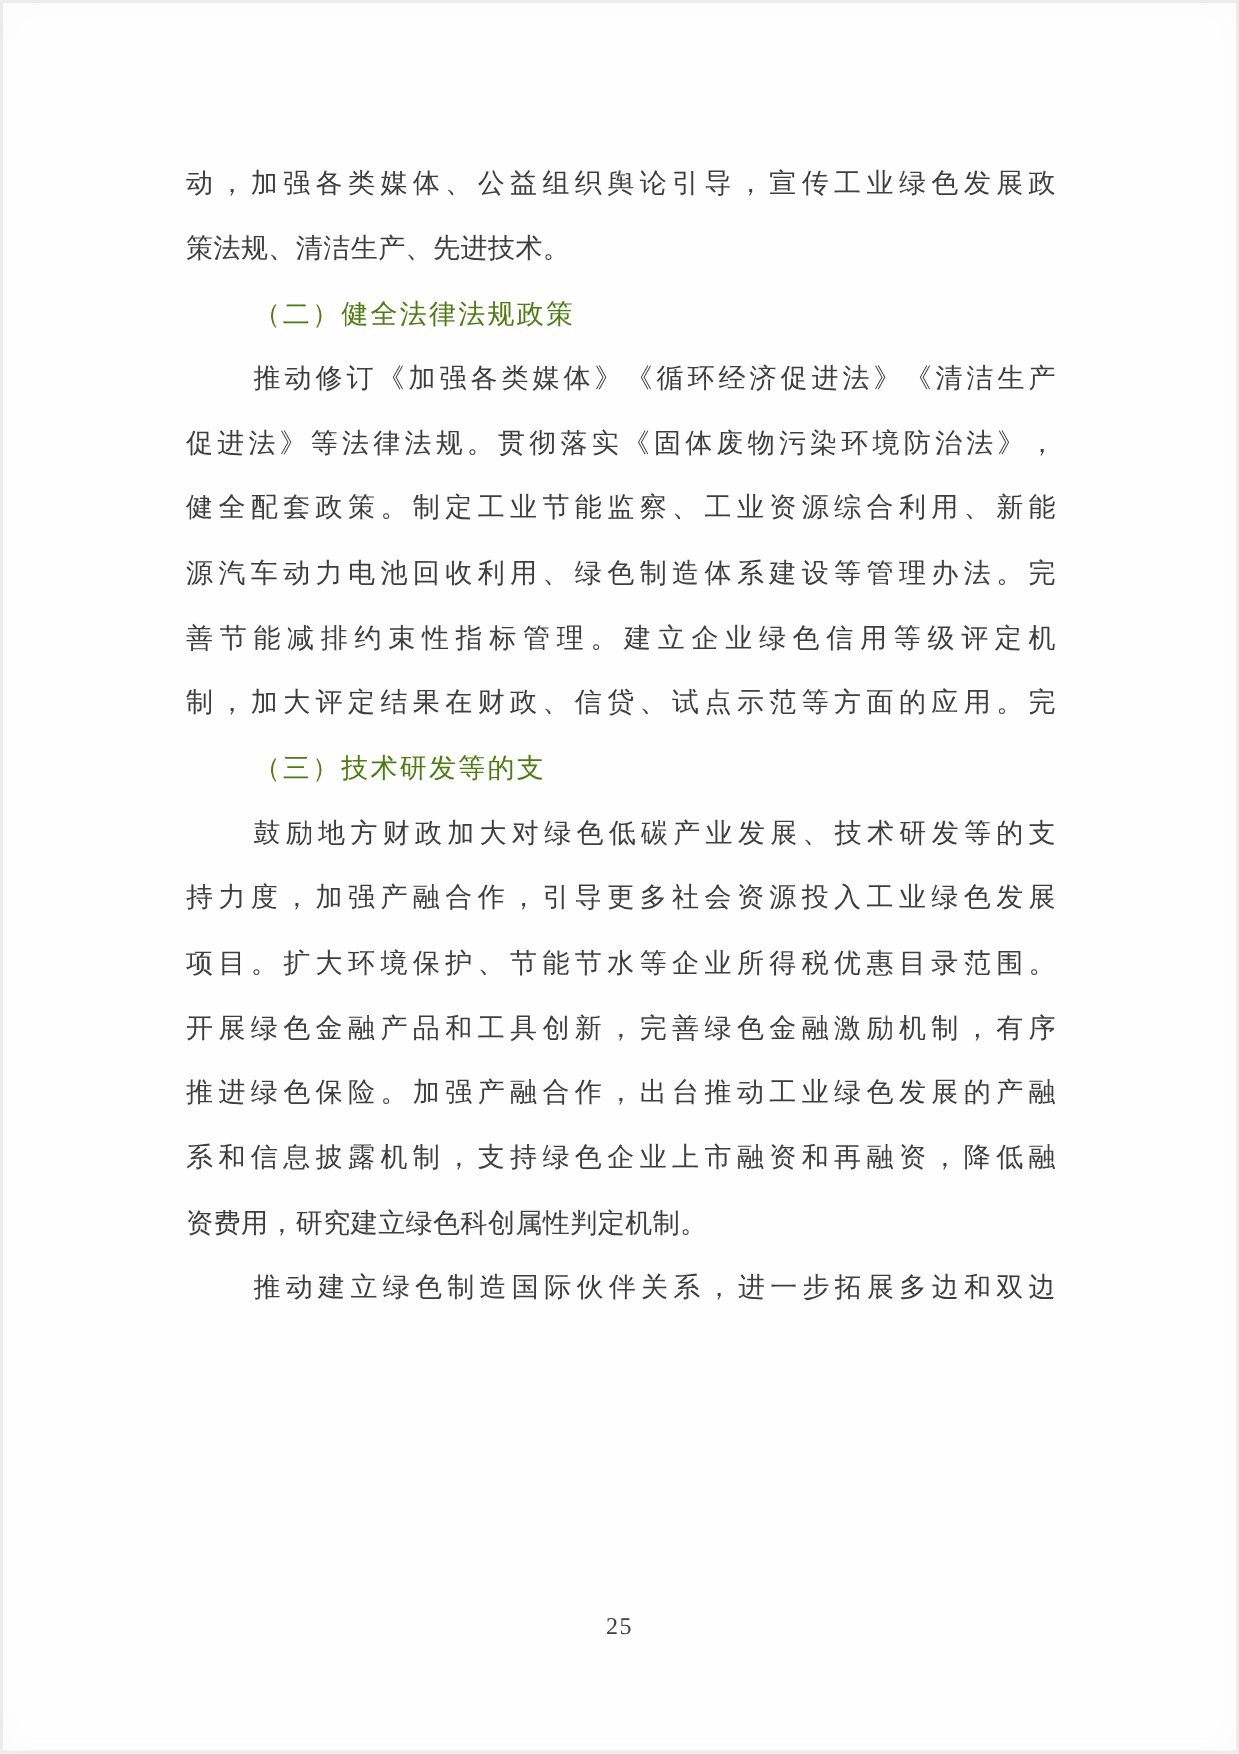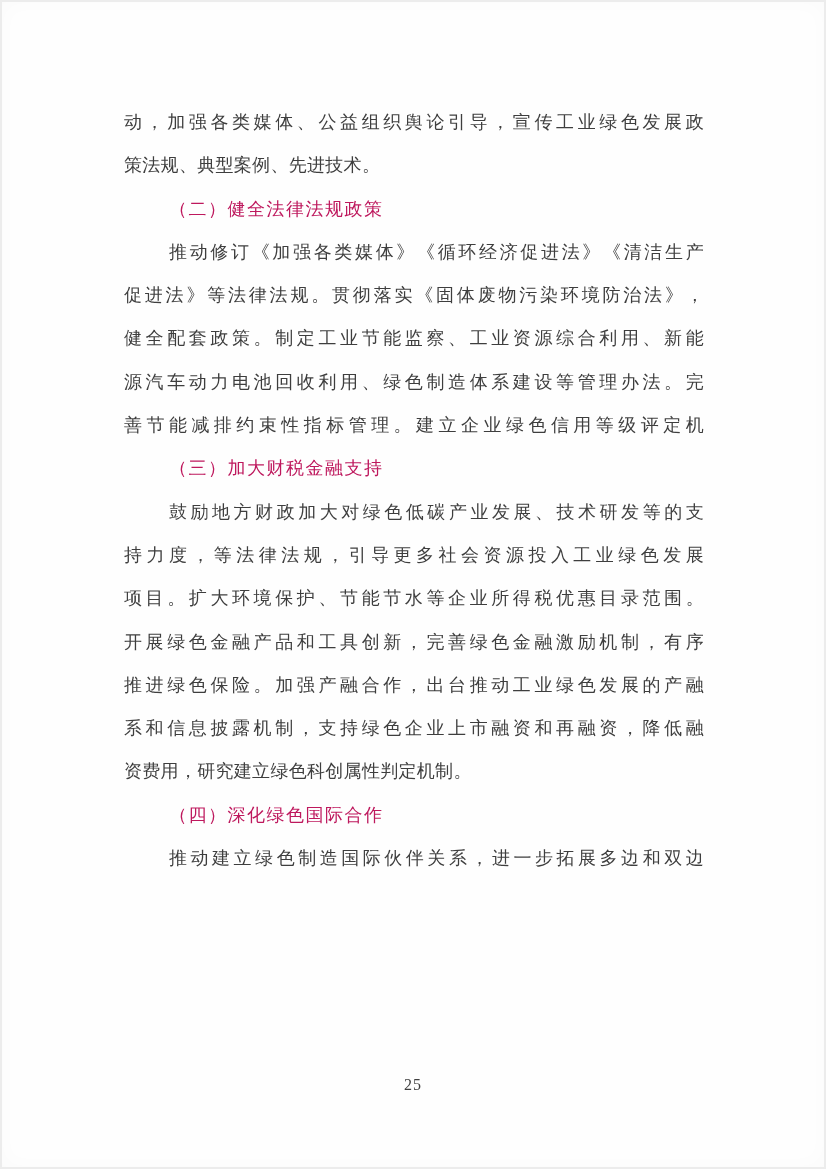--- a/index.html
+++ b/index.html
@@ -45,52 +45,52 @@
     text-align-last: justify;
     text-justify: inter-character;
   }
   
   .ind {
     padding-left: 45px;
   }
   
   .heading {
     letter-spacing: 1.5px;
-    color: #be185d;
+    color: #4d7c0f;
   }
   .page-number {
     position: absolute;
     left: 0;
     top: 1076px;
     width: 826px;
     text-align: center;
     font-size: 16px;
     letter-spacing: 1px;
     color: #3f3f3f;
   }
 </style>
 </head>
 <body>
 
 <div class="page">
   <div class="text-block">
     <div class="line j">动，加强各类媒体、公益组织舆论引导，宣传工业绿色发展政</div>
-    <div class="line">策法规、典型案例、先进技术。</div>
+    <div class="line">策法规、清洁生产、先进技术。</div>
     <div class="line heading ind">（二）健全法律法规政策</div>
     <div class="line j ind">推动修订《加强各类媒体》《循环经济促进法》《清洁生产</div>
     <div class="line j">促进法》等法律法规。贯彻落实《固体废物污染环境防治法》，</div>
     <div class="line j">健全配套政策。制定工业节能监察、工业资源综合利用、新能</div>
     <div class="line j">源汽车动力电池回收利用、绿色制造体系建设等管理办法。完</div>
     <div class="line j">善节能减排约束性指标管理。建立企业绿色信用等级评定机</div>
-    <div class="line heading ind">（三）加大财税金融支持</div>
+    <div class="line j">制，加大评定结果在财政、信贷、试点示范等方面的应用。完</div>
+    <div class="line heading ind">（三）技术研发等的支</div>
     <div class="line j ind">鼓励地方财政加大对绿色低碳产业发展、技术研发等的支</div>
-    <div class="line j">持力度，等法律法规，引导更多社会资源投入工业绿色发展</div>
+    <div class="line j">持力度，加强产融合作，引导更多社会资源投入工业绿色发展</div>
     <div class="line j">项目。扩大环境保护、节能节水等企业所得税优惠目录范围。</div>
     <div class="line j">开展绿色金融产品和工具创新，完善绿色金融激励机制，有序</div>
     <div class="line j">推进绿色保险。加强产融合作，出台推动工业绿色发展的产融</div>
     <div class="line j">系和信息披露机制，支持绿色企业上市融资和再融资，降低融</div>
     <div class="line">资费用，研究建立绿色科创属性判定机制。</div>
-    <div class="line heading ind">（四）深化绿色国际合作</div>
     <div class="line j ind">推动建立绿色制造国际伙伴关系，进一步拓展多边和双边</div>
   </div>
 
   <div class="page-number">25</div>
 </div>
 
 </body></html>

